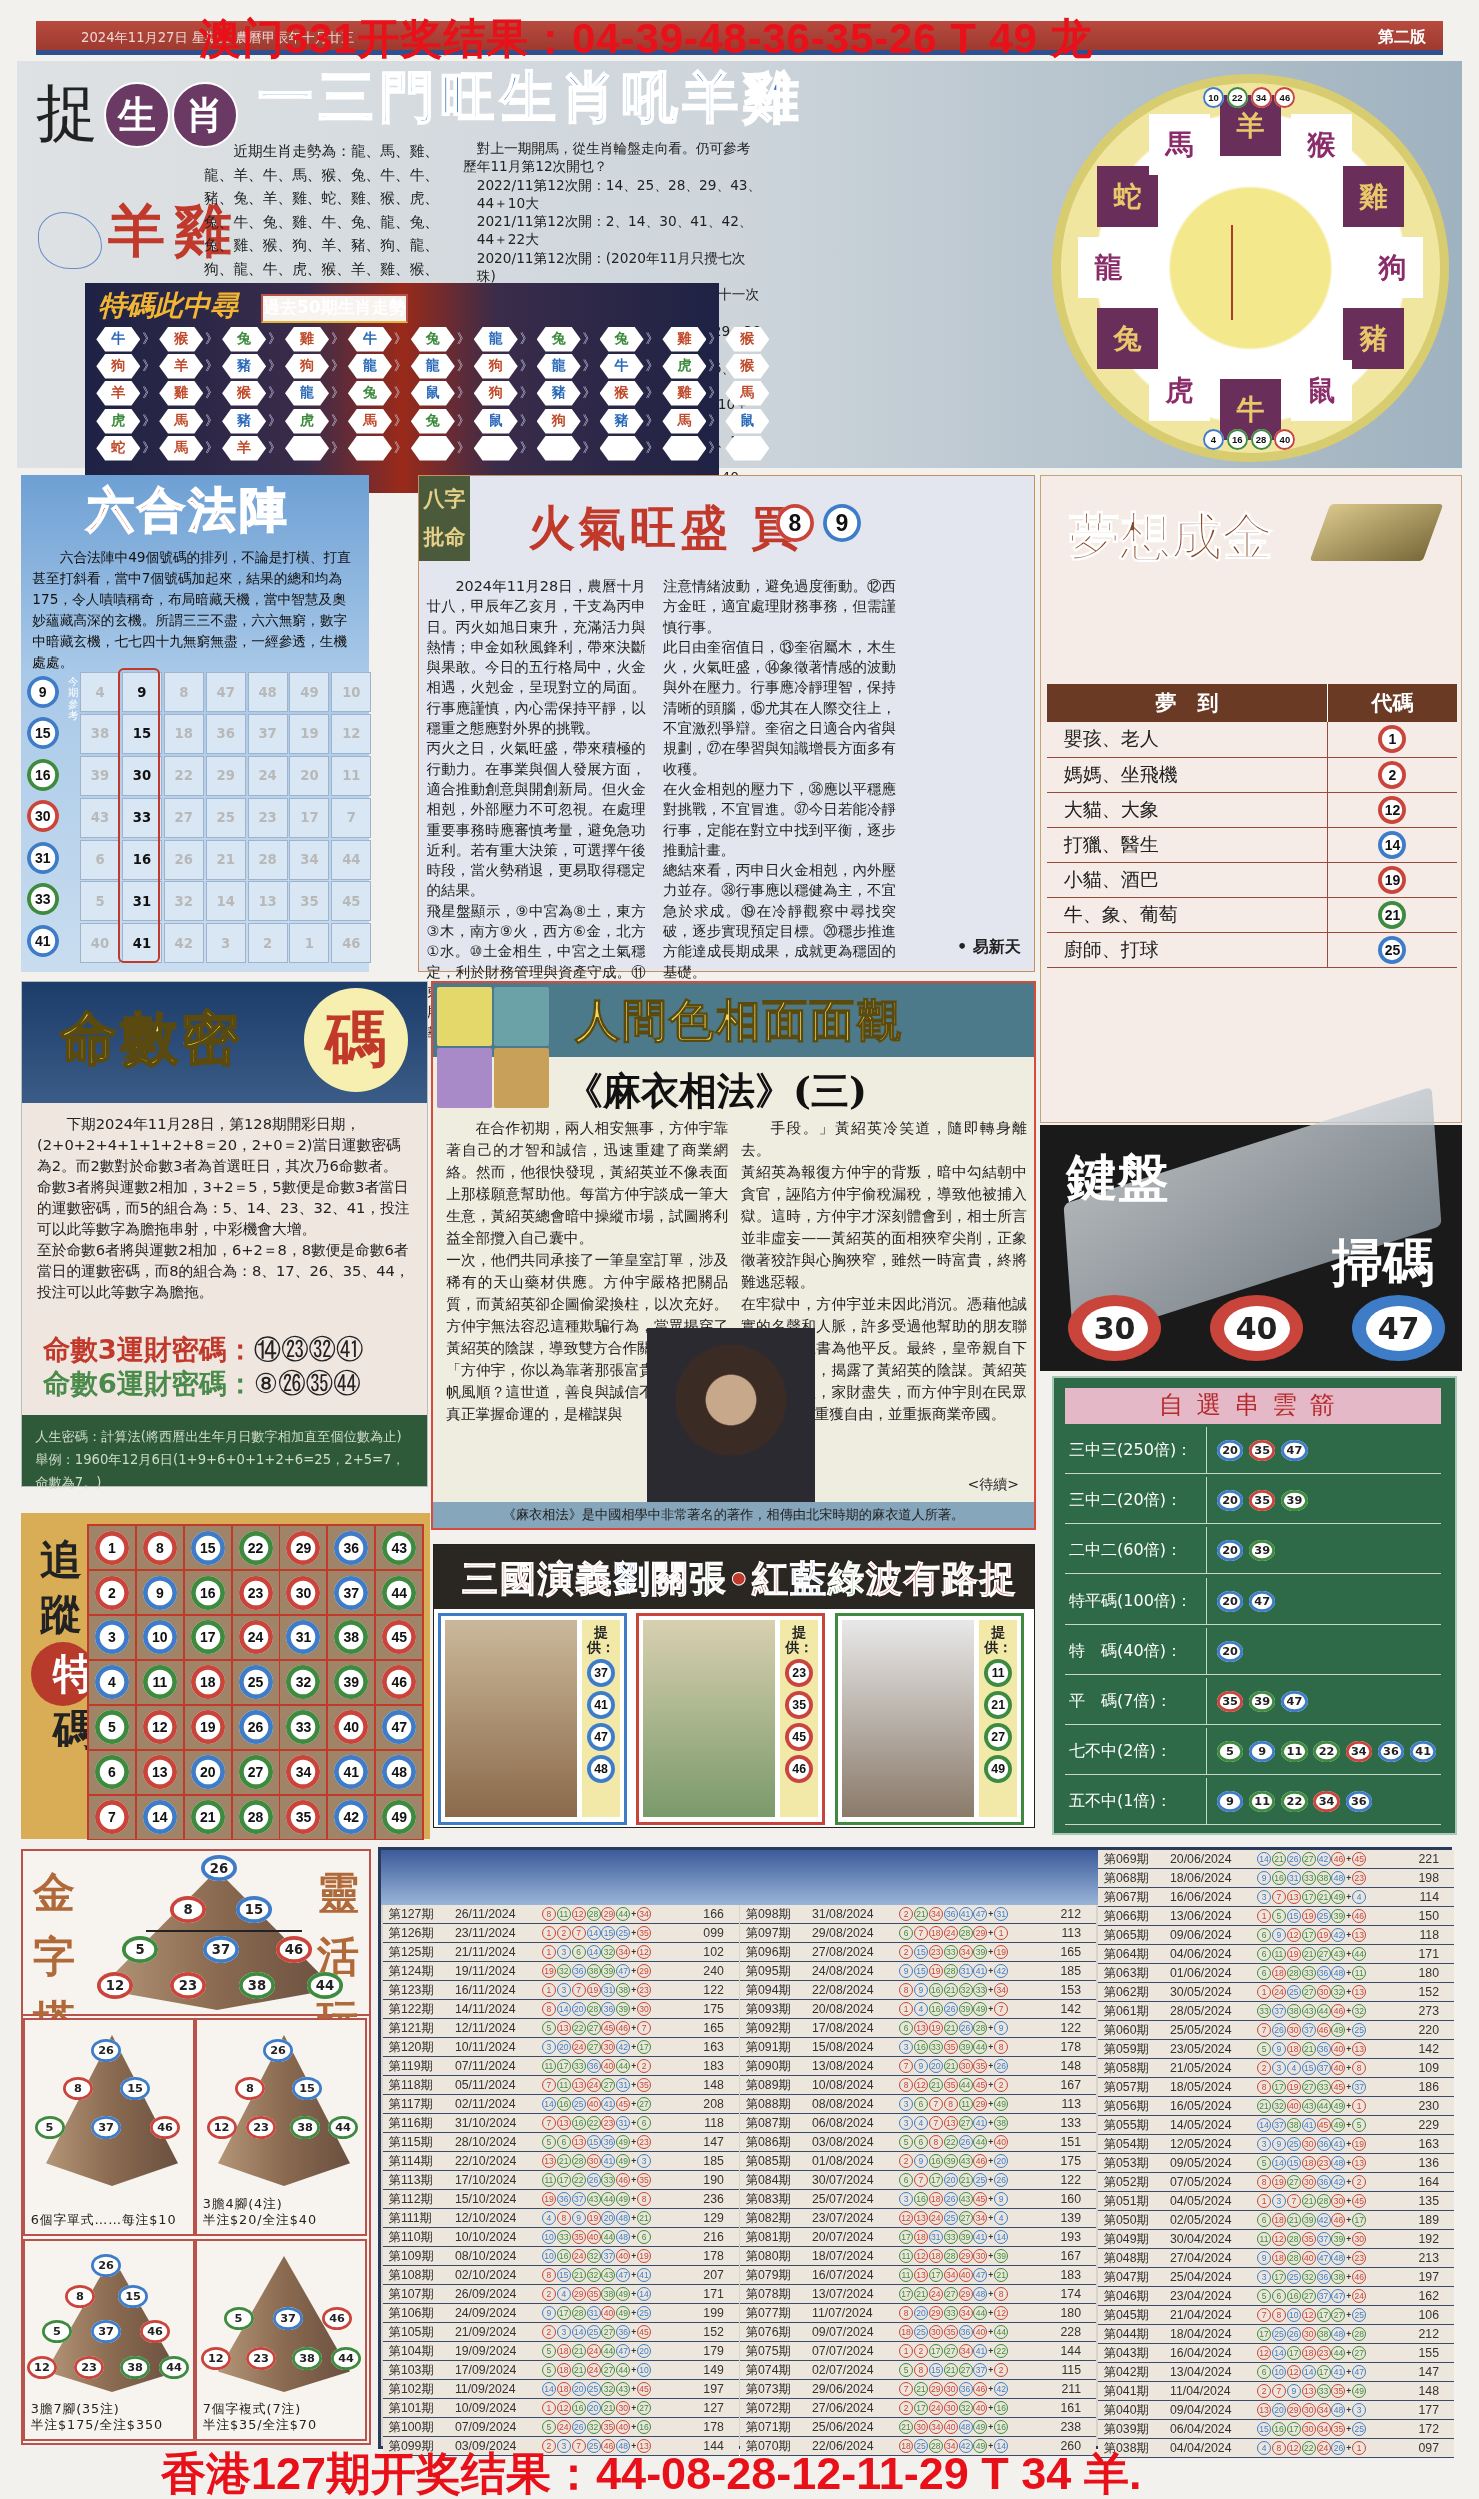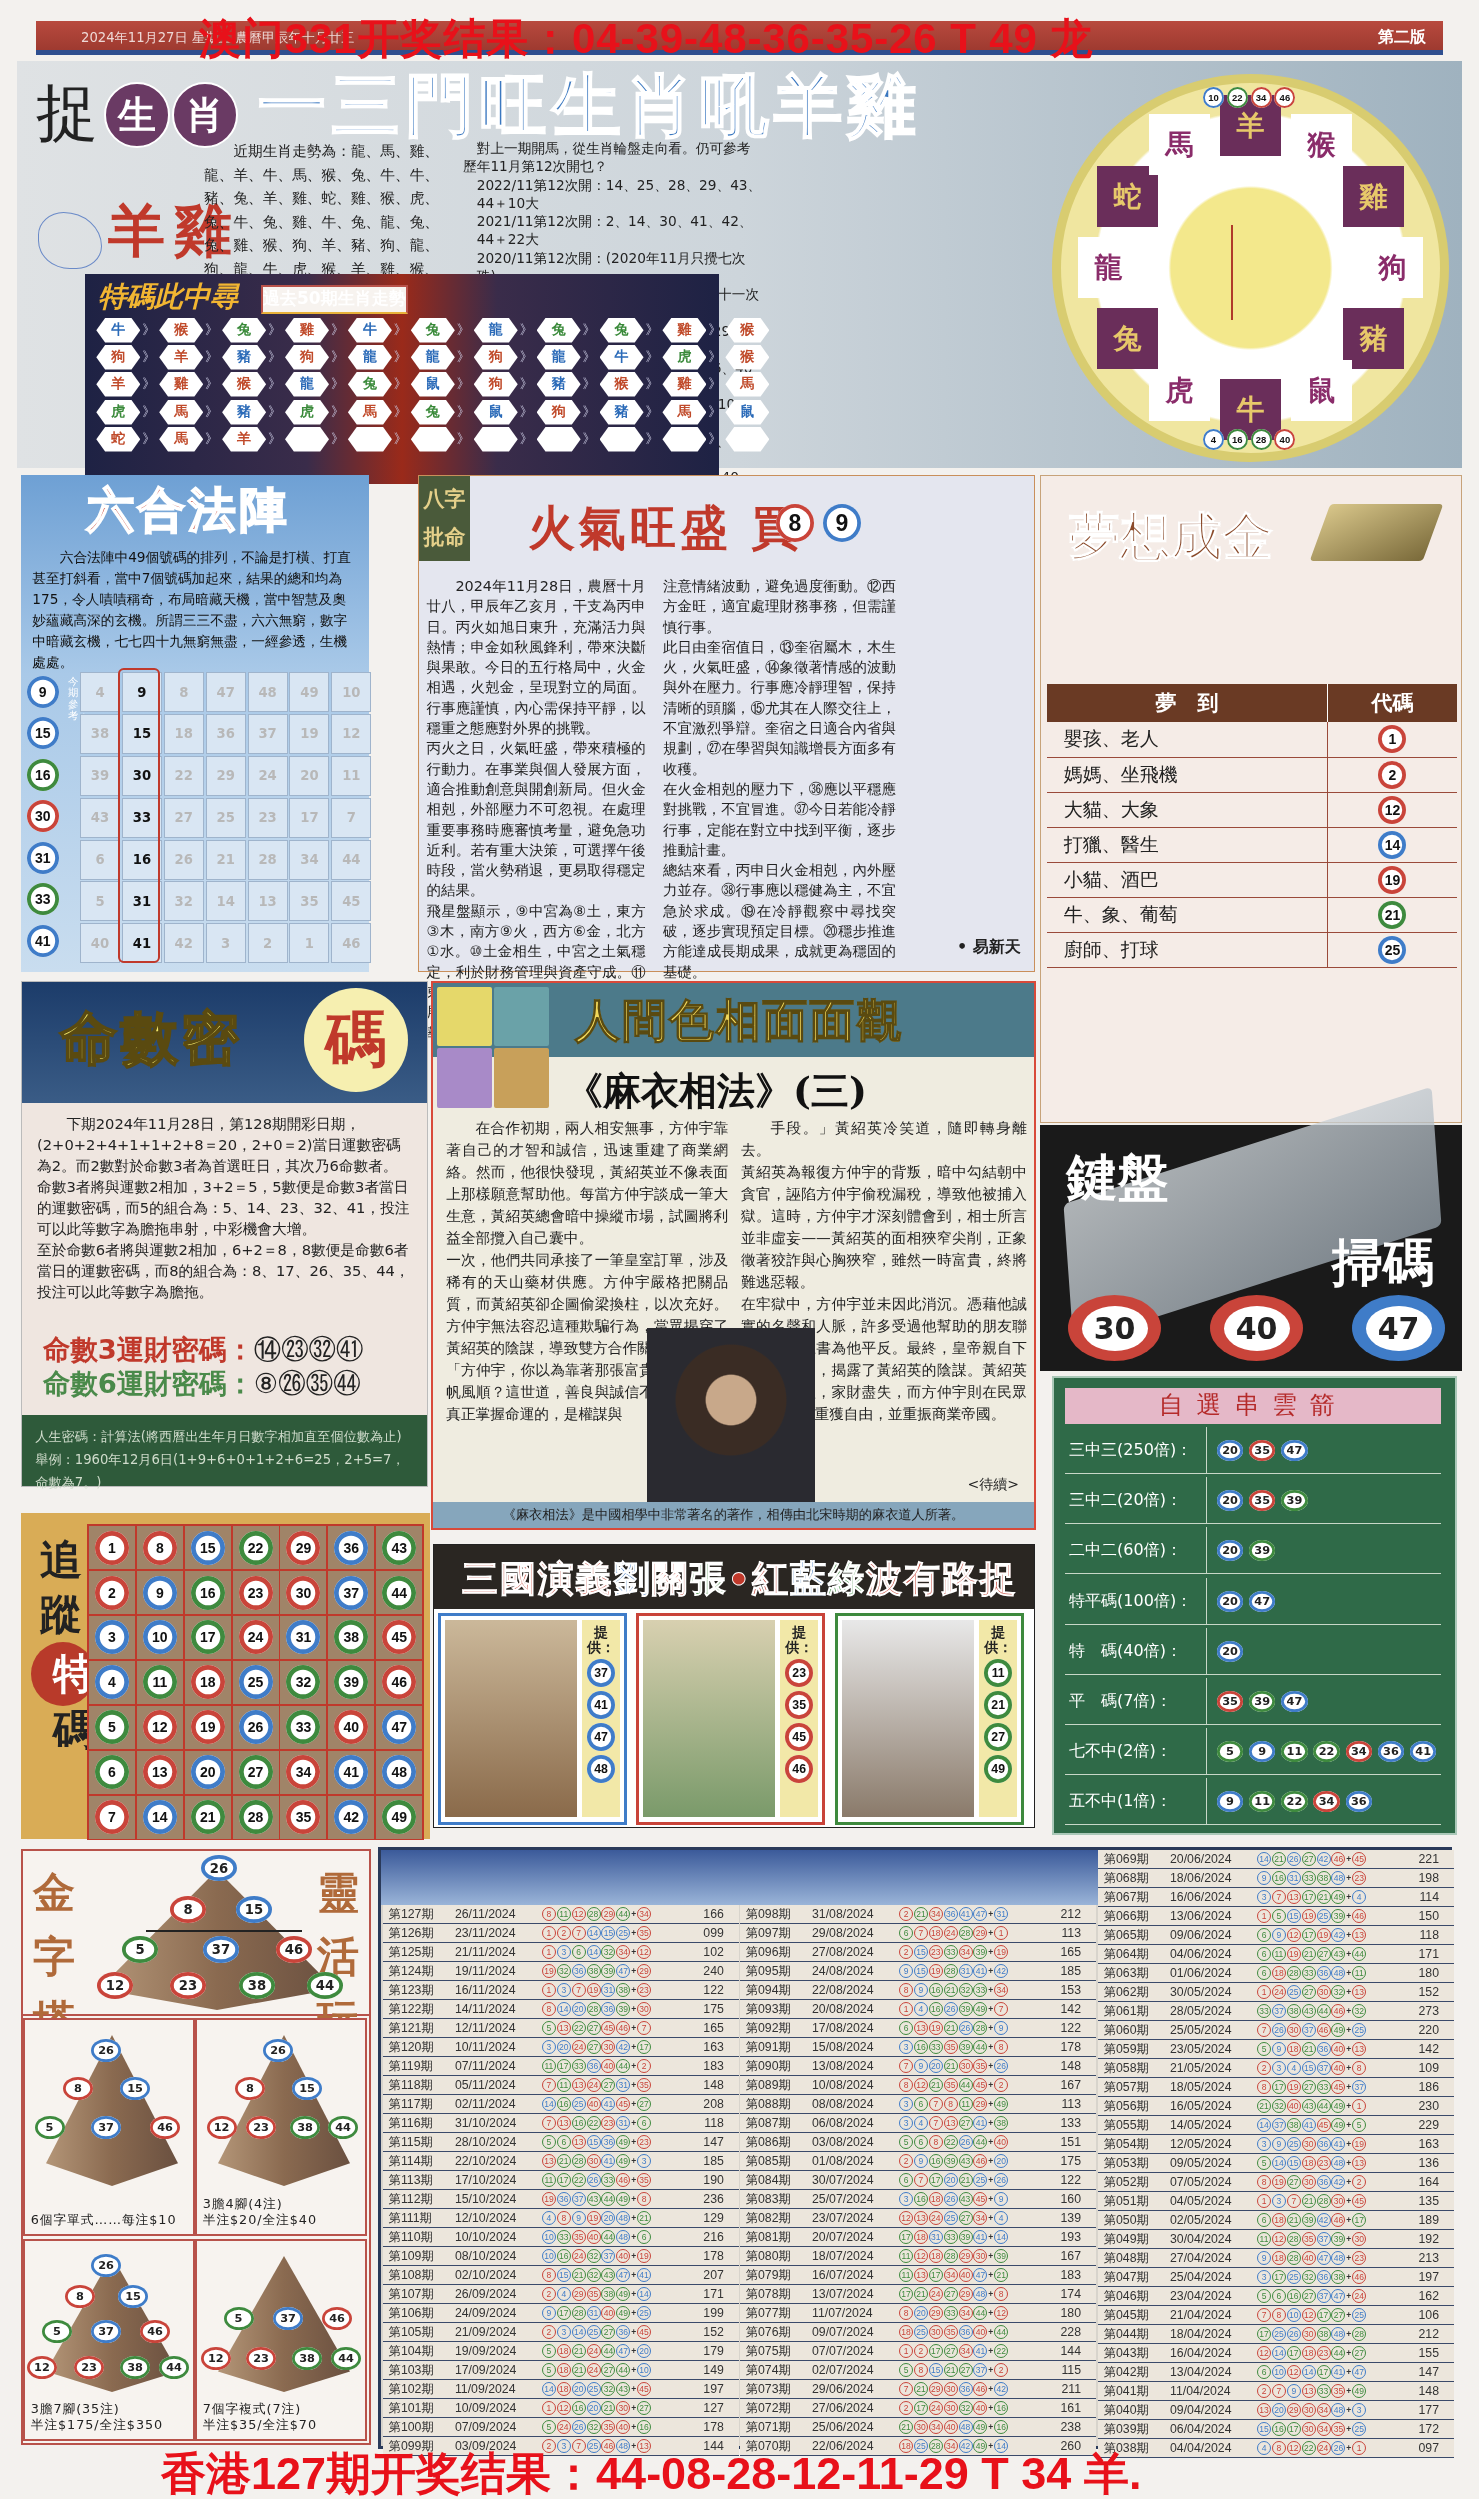--- a/index.html
+++ b/index.html
@@ -7,26 +7,26 @@
 .abs{position:absolute}
 .redtxt{color:#e8111a;font-family:"Liberation Sans",sans-serif;font-weight:bold}
 
 #topbar{left:36px;top:21px;width:1407px;height:34px;background:linear-gradient(#b84a3e,#9e3a30);border-bottom:5.7px solid #2f4f8f}
 #topbar .ed{position:absolute;right:17px;top:5.7px;color:#fff;font-size:16px;font-weight:bold}
 #topbar .dt{position:absolute;left:45px;top:7.6px;color:#fff;font-size:13.2px;opacity:.8}
 #overlay-top{left:199px;top:17px;font-size:42px;letter-spacing:0.9px;white-space:nowrap;line-height:44px}
 #overlay-bottom{left:161px;top:2450px;font-size:45px;white-space:nowrap;line-height:47px}
 
 #sec1{left:17px;top:61px;width:1445px;height:407px;background:linear-gradient(90deg,#dfe2e4,#cdd5db 50%,#9fb2bf);}
-.big-blue{font-family:"DejaVu Serif",serif;font-weight:bold;color:#3b78c0;font-size:68px;letter-spacing:5.7px;-webkit-text-stroke:1.9px #fff}
+.big-blue{font-family:"DejaVu Serif",serif;font-weight:bold;color:#3b78c0;font-size:55px;letter-spacing:5.7px;-webkit-text-stroke:1.9px #fff}
 .circ{display:inline-flex;align-items:center;justify-content:center;border-radius:50%;font-weight:bold}
 .purple-circ{width:66px;height:66px;background:#6a3a64;color:#fff;font-size:38px;border:2.8px solid #fff}
 .sheep{font-family:"DejaVu Serif",serif;color:#c0392b;font-size:57px;font-weight:bold;letter-spacing:9.5px}
 .txt-block{font-size:14.7px;line-height:23.6px;color:#222}
-#trend-box{left:85px;top:274px;width:634px;height:210px;background:linear-gradient(90deg,#1e2244,#3a2c4a 35%,#9a2a1a 50%,#3a2c4a 65%,#1e2244)}
+#trend-box{left:85px;top:283px;width:634px;height:210px;background:linear-gradient(90deg,#1e2244,#3a2c4a 35%,#9a2a1a 50%,#3a2c4a 65%,#1e2244)}
 #trend-box .ttl{position:absolute;left:13.2px;top:3.8px;color:#f2b632;font-size:28px;font-style:italic;font-weight:bold}
 #trend-box .sub{position:absolute;left:176px;top:11.3px;color:#fff;font-size:17px;font-weight:bold;border-bottom:2.8px solid #e8b23a;padding-bottom:1.9px}
 .hexrow{position:absolute;left:11.3px;display:flex;gap:9.5px}
 .hex{width:44px;height:24.6px;background:#fff;clip-path:polygon(20% 0,80% 0,100% 50%,80% 100%,20% 100%,0 50%);display:flex;align-items:center;justify-content:center;font-size:14px;font-weight:bold}
 .chev{color:#c8c8e0;font-size:13.2px;margin-left:-7.6px;margin-right:-5.7px;align-self:center}
 
 #wheel{left:1052px;top:74px;width:397px;height:388px;border-radius:50%;background:radial-gradient(circle,#f3e88c 0 30%,#fff 31% 58%,#f0e6a0 59% 100%);border:9.5px solid #d8cc70}
 .wseg{position:absolute;width:61px;height:61px;display:flex;align-items:center;justify-content:center;font-size:28px;font-weight:bold;font-family:"DejaVu Serif",serif}
 .wseg.p{background:#6a2e5a;color:#e7c86a}
 .wseg.w{background:#fff;color:#8a2c6a}

